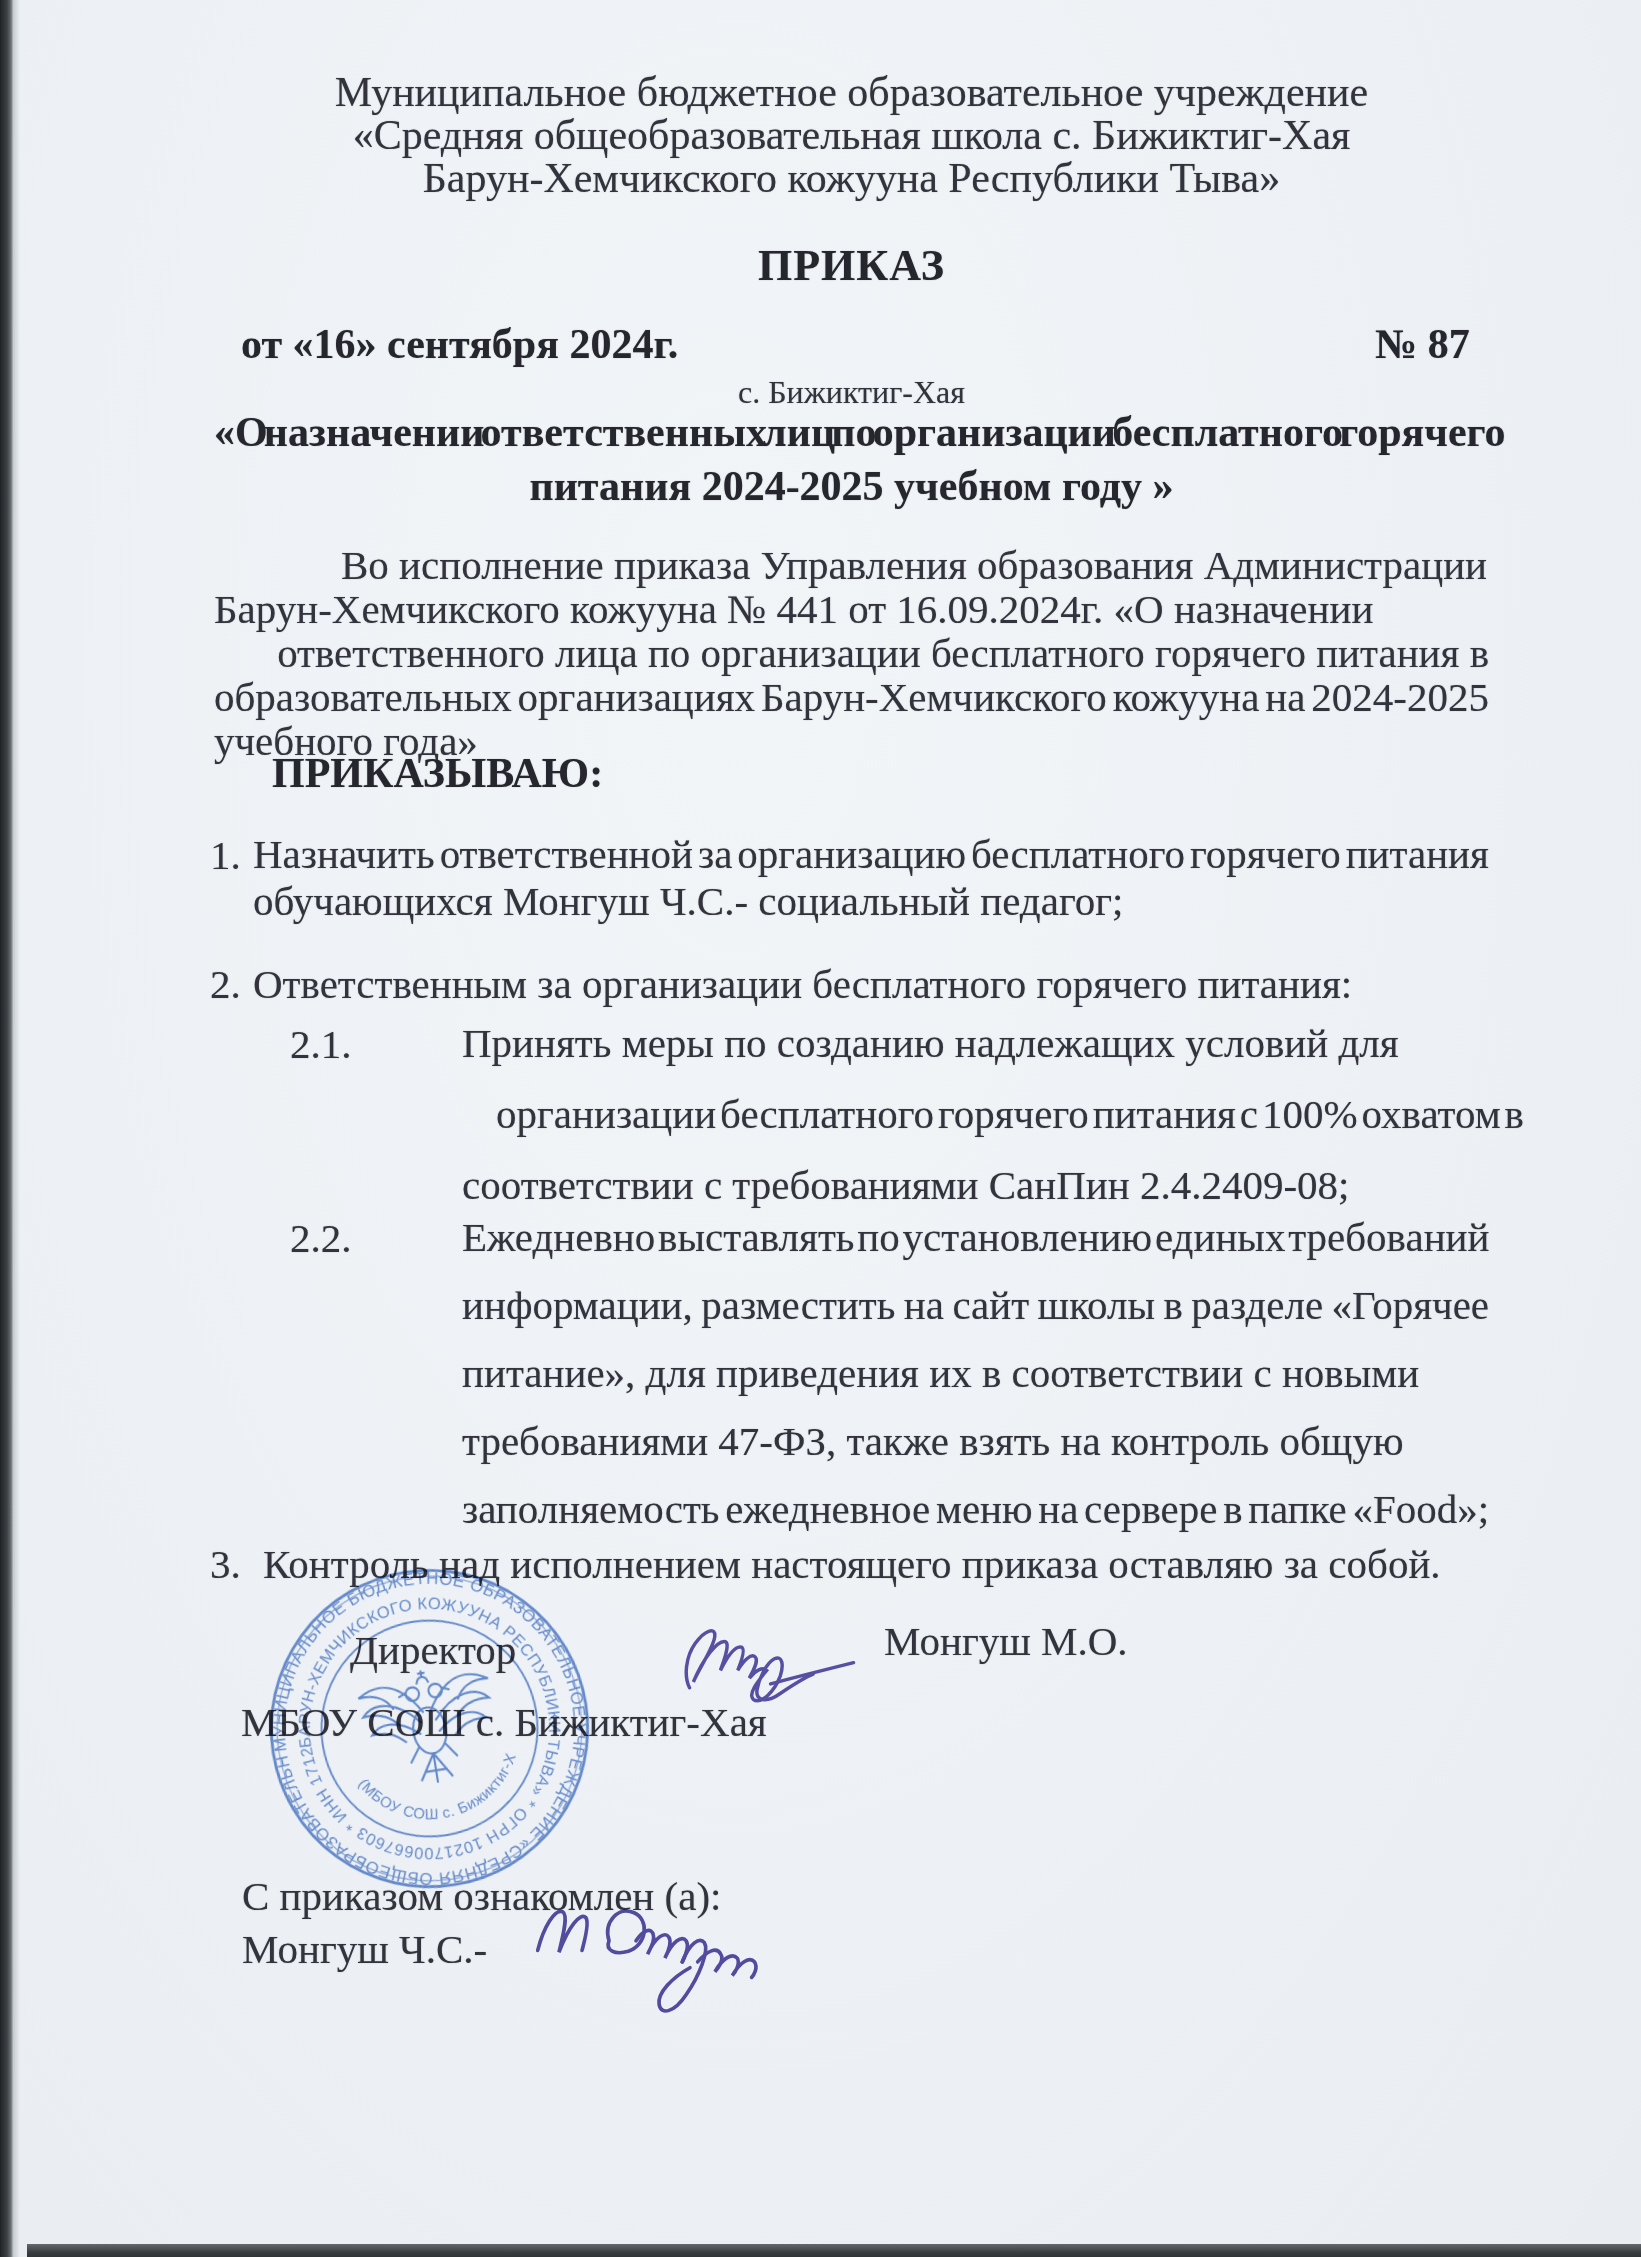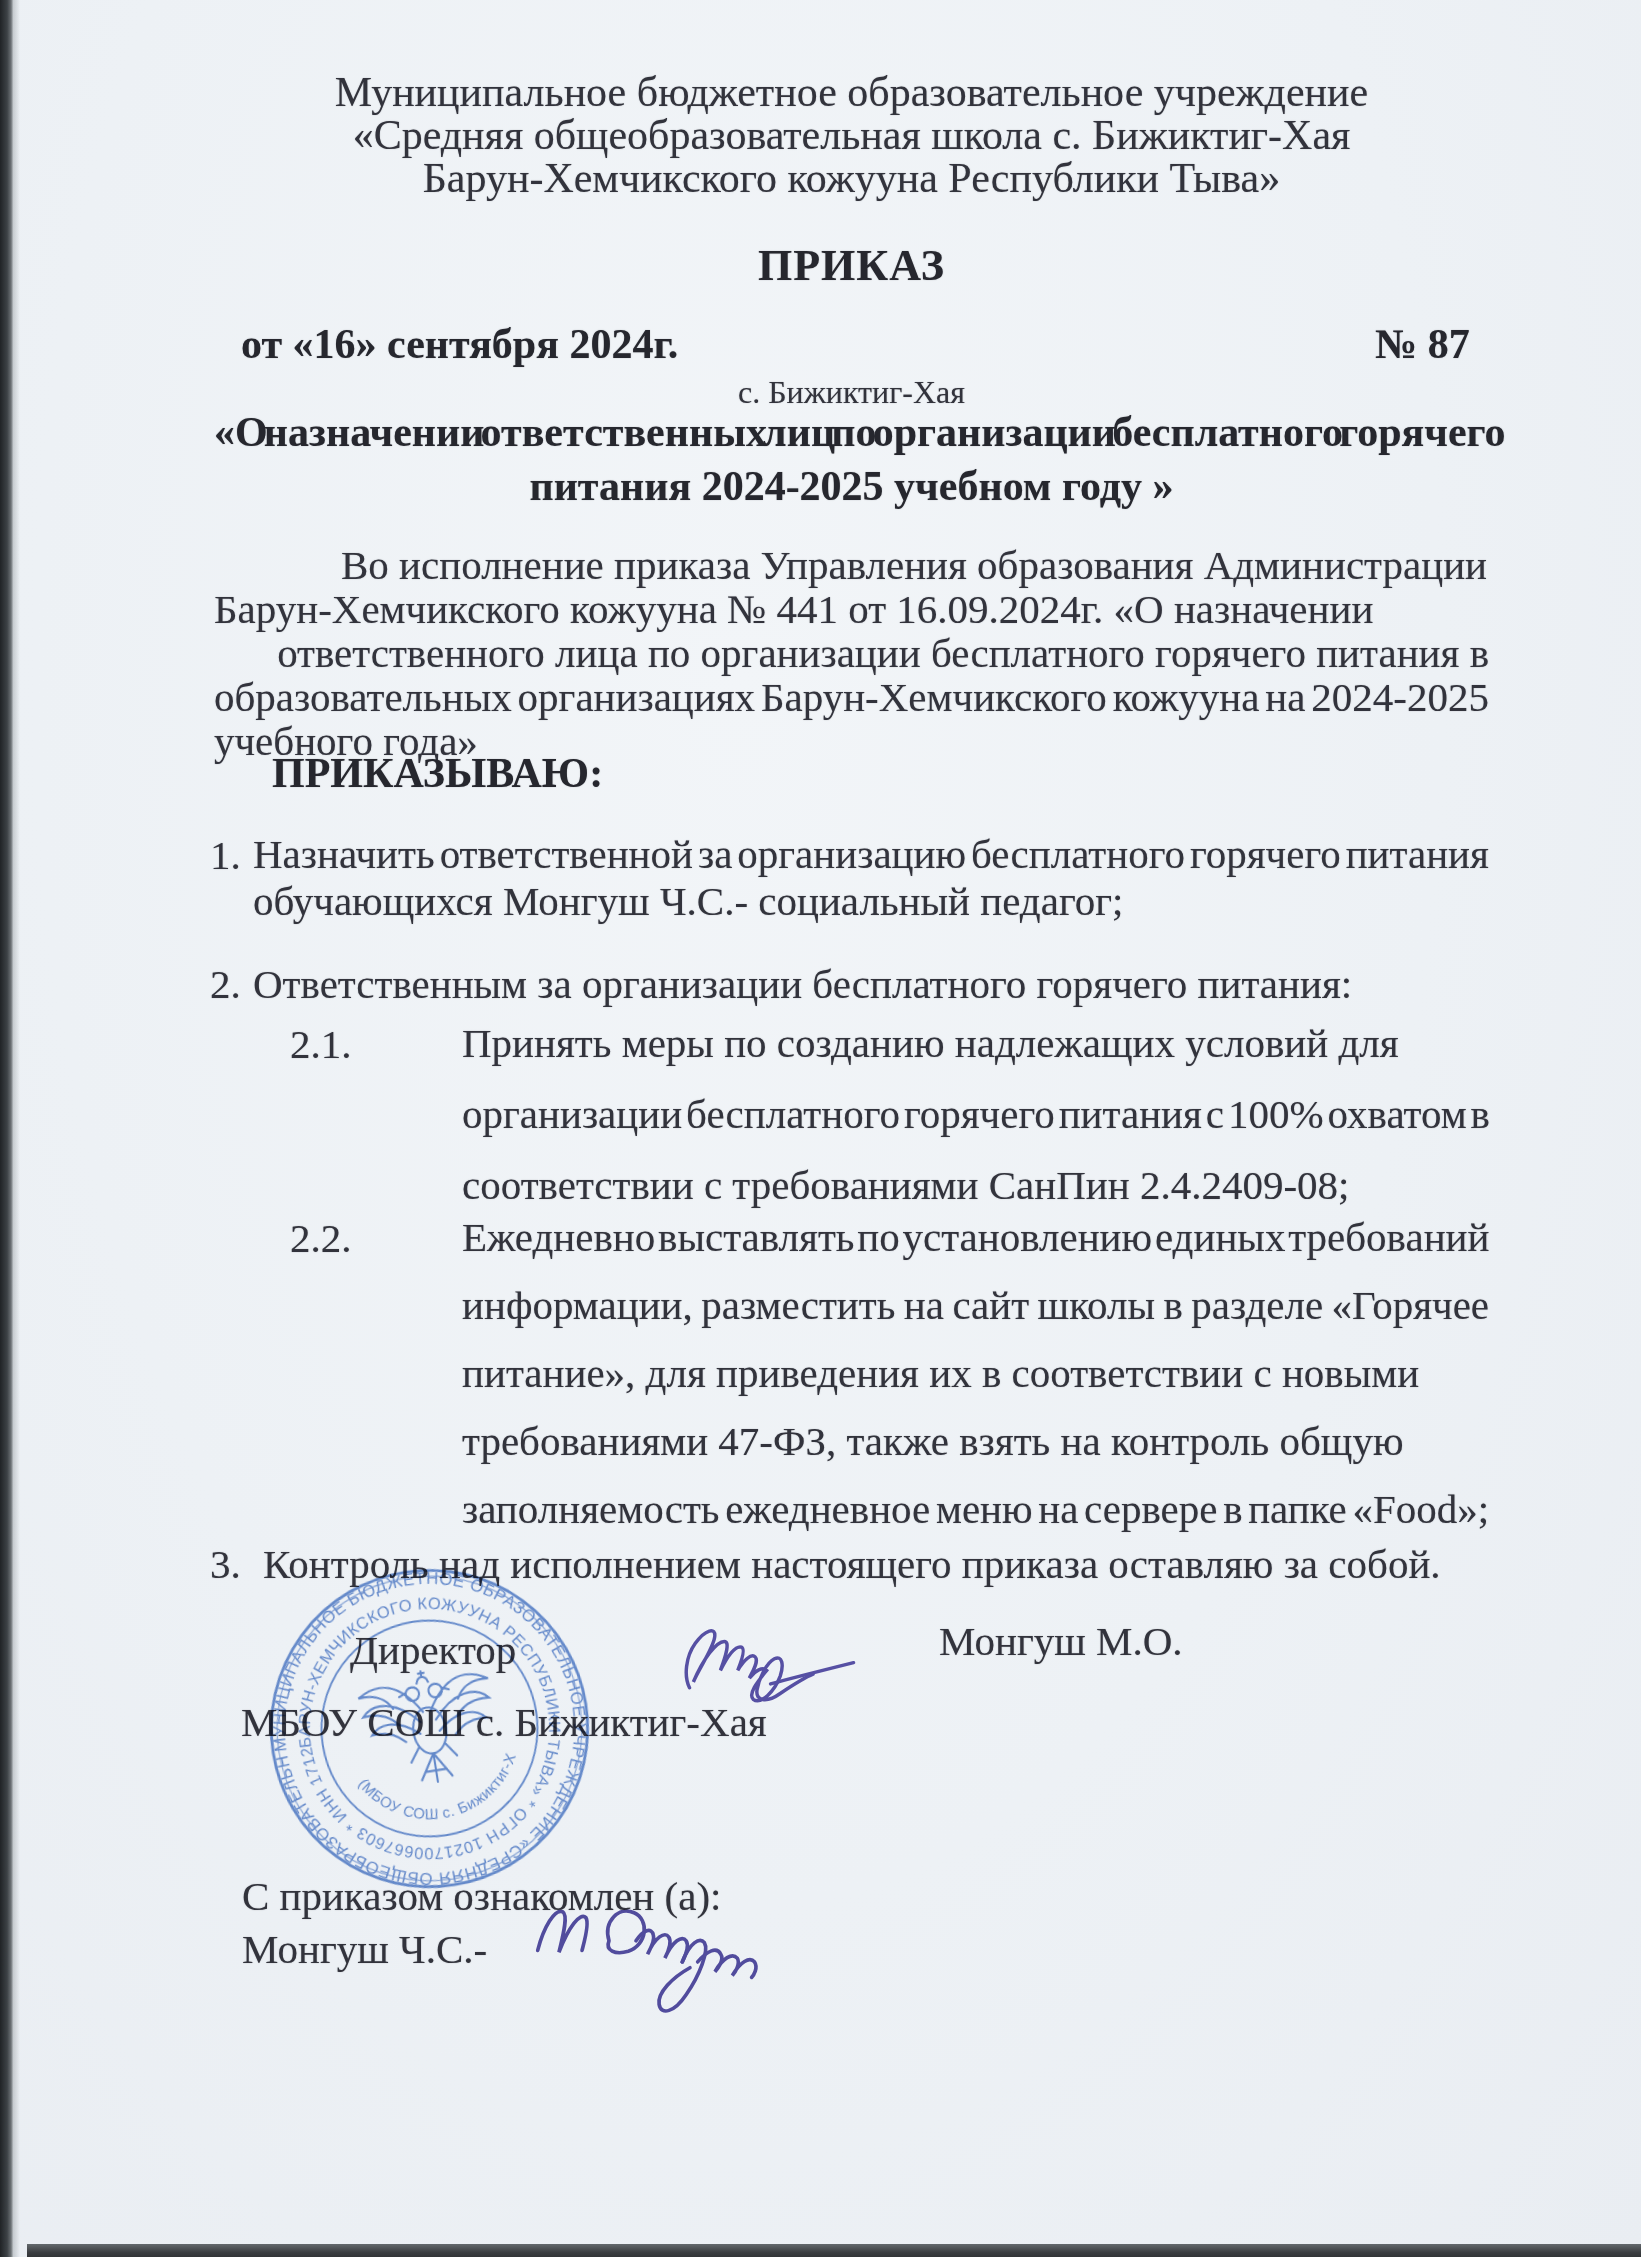--- a/index.html
+++ b/index.html
@@ -34,21 +34,21 @@
   .item1{left:253px;top:831px;width:1237px;font-size:41px;line-height:47px;}
   .n2{left:210px;top:962px;}
   .item2{left:253px;top:962px;}
   .n21{left:290px;top:1022px;}
   .sub21{left:462px;top:1008px;width:1028px;font-size:41px;line-height:71px;}
   .n22{left:290px;top:1216px;}
   .sub22{left:462px;top:1203px;width:1028px;font-size:41px;line-height:68px;}
   .n3{left:210px;top:1542px;}
   .item3{left:263px;top:1542px;}
   .sig-role{left:350px;top:1628px;}
-  .sig-name{left:939px;top:1619px;}
+  .sig-name{left:884px;top:1619px;}
   .sig-org{left:241px;top:1700px;}
   .ack-label{left:242px;top:1874px;}
   .ack-name{left:242px;top:1927px;}
   .svg-abs{position:absolute;}
   .stamp{left:254px;top:1553px;mix-blend-mode:multiply;opacity:.88;transform:rotate(-9deg);}
   .sig1{left:676px;top:1595px;mix-blend-mode:multiply;}
   .sig2{left:526px;top:1881px;mix-blend-mode:multiply;}
 </style>
 </head>
 <body>
@@ -91,21 +91,21 @@
       <div class="jline stretch" style="word-spacing: -5.3px;">Назначить ответственной за организацию бесплатного горячего питания</div>
       <div class="jline">обучающихся Монгуш Ч.С.- социальный педагог;</div>
     </div>
 
   <span class="txt num n2">2.</span>
   <span class="txt sz jline item2">Ответственным за организации бесплатного горячего питания:</span>
 
   <span class="txt num n21">2.1.</span>
   <div class="txt sub21 justify">
       <div class="jline stretch" style="word-spacing: 0px;">Принять меры по созданию надлежащих условий для</div>
-      <div class="jline stretch" style="word-spacing: -6.3px;">организации бесплатного горячего питания с 100% охватом в</div>
+      <div class="jline stretch" style="word-spacing: -6.3px; margin-left: 34px;">организации бесплатного горячего питания с 100% охватом в</div>
       <div class="jline">соответствии с требованиями СанПин 2.4.2409-08;</div>
     </div>
 
   <span class="txt num n22">2.2.</span>
   <div class="txt sub22 justify">
       <div class="jline stretch" style="word-spacing: -7.5px;">Ежедневно выставлять по установлению единых требований</div>
       <div class="jline stretch" style="word-spacing: -1.8px;">информации, разместить на сайт школы в разделе «Горячее</div>
       <div class="jline stretch" style="word-spacing: 0px;">питание», для приведения их в соответствии с новыми</div>
       <div class="jline stretch" style="word-spacing: 0px;">требованиями 47-ФЗ, также взять на контроль общую</div>
       <div class="jline" style="word-spacing: -4.6px;">заполняемость ежедневное меню на сервере в папке «Food»;</div>

